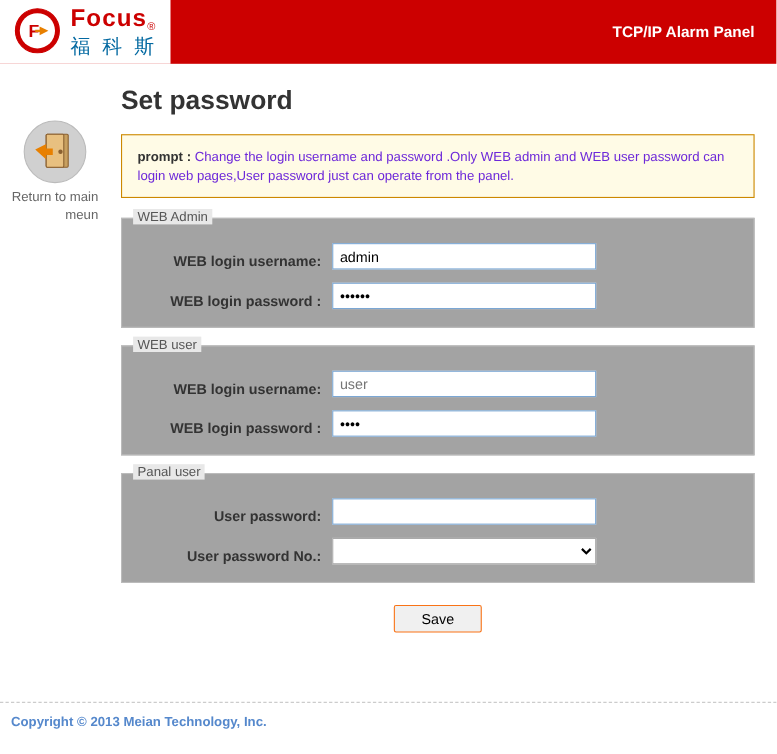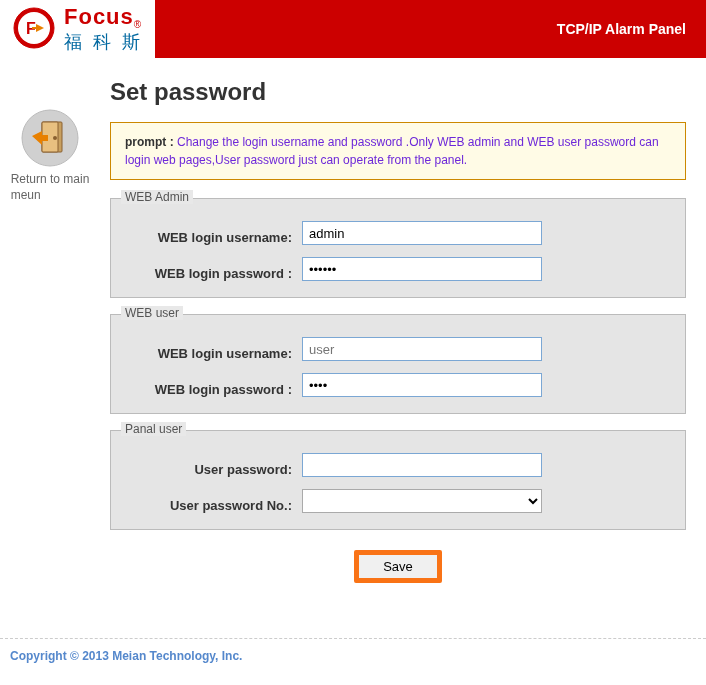--- a/index.html
+++ b/index.html
@@ -50,21 +50,21 @@
     }
     .sidebar-icon {
       width: 60px;
       height: 60px;
       display: flex;
       align-items: center;
       justify-content: center;
       margin-bottom: 4px;
     }
     .sidebar-label {
-      text-align: left;
+      text-align: right;
       color: #666;
       font-size: 12px;
       line-height: 1.3;
     }
 
     
     .content {
       flex: 1;
       padding: 0 20px 0 10px;
     }
@@ -90,21 +90,21 @@
       font-weight: bold;
     }
     .prompt-box .prompt-text {
       color: #6d28d9;
       text-align: center;
     }
 
     
     .section-box {
       border: 1px solid #bbb;
-      background: #e5e5e5;
+      background: #a3a3a3;
       margin-bottom: 16px;
       padding: 10px 16px 16px 16px;
       position: relative;
     }
     .section-legend {
       position: absolute;
       top: -9px;
       left: 10px;
       background: #e8e8e8;
       padding: 0 4px;
@@ -146,21 +146,21 @@
     }
 
     
     .save-area {
       text-align: center;
       margin: 20px 0 16px;
     }
     .save-btn {
       padding: 4px 24px;
       background: #f0f0f0;
-      border: 5px solid #f97316;
+      border: 1px solid #f97316;
       font-size: 13px;
       cursor: pointer;
       border-radius: 2px;
     }
 
     
     .footer {
       border-top: 1px dashed #ccc;
       text-align: left;
       padding: 10px;

